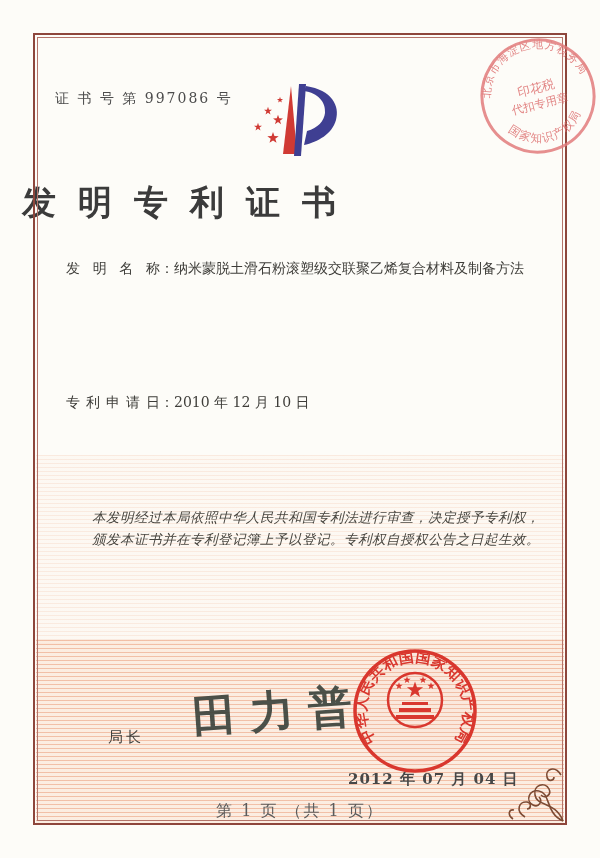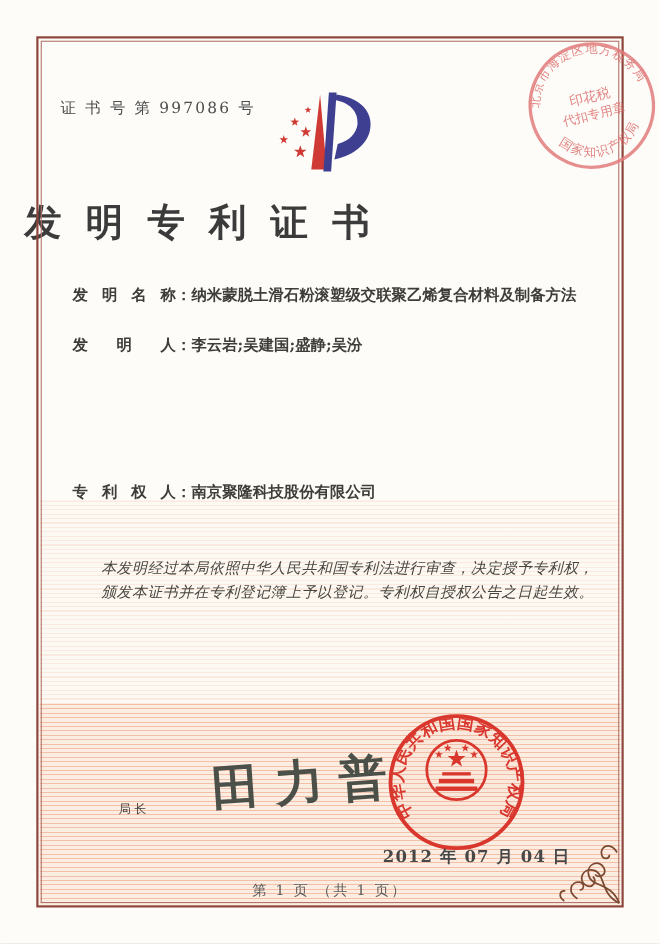--- a/index.html
+++ b/index.html
@@ -21,34 +21,34 @@
   .frame-inner{position:absolute;inset:2px;border:1px solid #b4746a;}
   .cert-no{position:absolute;left:55px;top:90px;font-size:14px;color:#4c4c4c;
     letter-spacing:2px;z-index:2;white-space:nowrap;}
   .logo{position:absolute;left:246px;top:80px;z-index:2;}
   .tax-stamp{position:absolute;left:476px;top:34px;z-index:4;
     transform:rotate(-14deg);opacity:.85;}
   .title{position:absolute;left:0;right:0;top:180px;
     font-size:34px;font-weight:bold;color:#3b3b3b;letter-spacing:22px;
     text-indent:22px;z-index:2;}
   .field-row{position:absolute;left:66px;font-size:14px;color:#3e3d39;
-    z-index:2;white-space:nowrap;font-weight:bold;}
+    z-index:2;white-space:nowrap;}
   .flabel{display:inline-block;width:94px;text-align:justify;text-align-last:justify;}
   .body-text{position:absolute;left:64px;width:476px;top:506px;z-index:2;}
   .body-text p{margin:0;font-size:13.5px;line-height:22.4px;color:#47453f;
     text-indent:2em;font-style:italic;letter-spacing:.5px;text-align:right;}
-  .sig-title{position:absolute;left:108px;top:728px;font-size:11px;
+  .sig-title{position:absolute;left:108px;top:728px;font-size:15px;
     color:#3f3e3a;z-index:2;letter-spacing:3px;}
   .sig-name{position:absolute;left:192px;top:682px;font-size:44px;color:#39413a;
     z-index:2;transform:rotate(-4deg);letter-spacing:14px;font-weight:600;opacity:.9;}
   .seal{position:absolute;left:350px;top:646px;z-index:2;}
   .seal-date{position:absolute;left:348px;top:770px;font-size:15px;color:#474747;
     z-index:2;letter-spacing:1px;white-space:nowrap;font-weight:600;}
   .footer{position:absolute;left:0;right:0;top:801px;text-align:center;
-    font-size:13px;color:#5b5b5b;z-index:2;letter-spacing:2px;}
+    font-size:16px;color:#5b5b5b;z-index:2;letter-spacing:2px;}
   .flourish{position:absolute;right:35px;bottom:35px;z-index:4;}
 </style>
 </head>
 <body>
 
 <div class="page">
 
   <div class="wave wave-light"></div>
   <div class="wave wave-strong"></div>
 
@@ -84,25 +84,22 @@
     <text font-size="11.5" fill="#dd6f6f" letter-spacing="1">
       <textPath href="#tsb" startOffset="50%" text-anchor="middle">国家知识产权局</textPath>
     </text>
   </svg>
 
   <div class="title">发明专利证书</div>
 
   <div class="field-row" style="top:260px">
     <span class="flabel">发明名称</span><span>：</span><span>纳米蒙脱土滑石粉滚塑级交联聚乙烯复合材料及制备方法</span>
   </div>
-  <div class="field-row" style="top:305px">
-    <span class="flabel">发明人</span><span>：</span><span>李云岩;吴建国;盛静;吴汾</span>
-  </div>
-  <div class="field-row" style="top:439px">
-    <span class="flabel">专利权人</span><span>：</span><span>南京聚隆科技股份有限公司</span>
+  <div class="field-row" style="top:394px">
+    <span class="flabel">专利申请日</span><span>：</span><span>2010 年 12 月 10 日</span>
   </div>
 
   <div class="body-text">
     <p>本发明经过本局依照中华人民共和国专利法进行审查，决定授予专利权，颁发本证书并在专利登记簿上予以登记。专利权自授权公告之日起生效。</p>
   </div>
 
   <div class="sig-title">局长</div>
   <div class="sig-name">田力普</div>
 
   <svg class="seal" width="130" height="130" viewBox="0 0 130 130">

